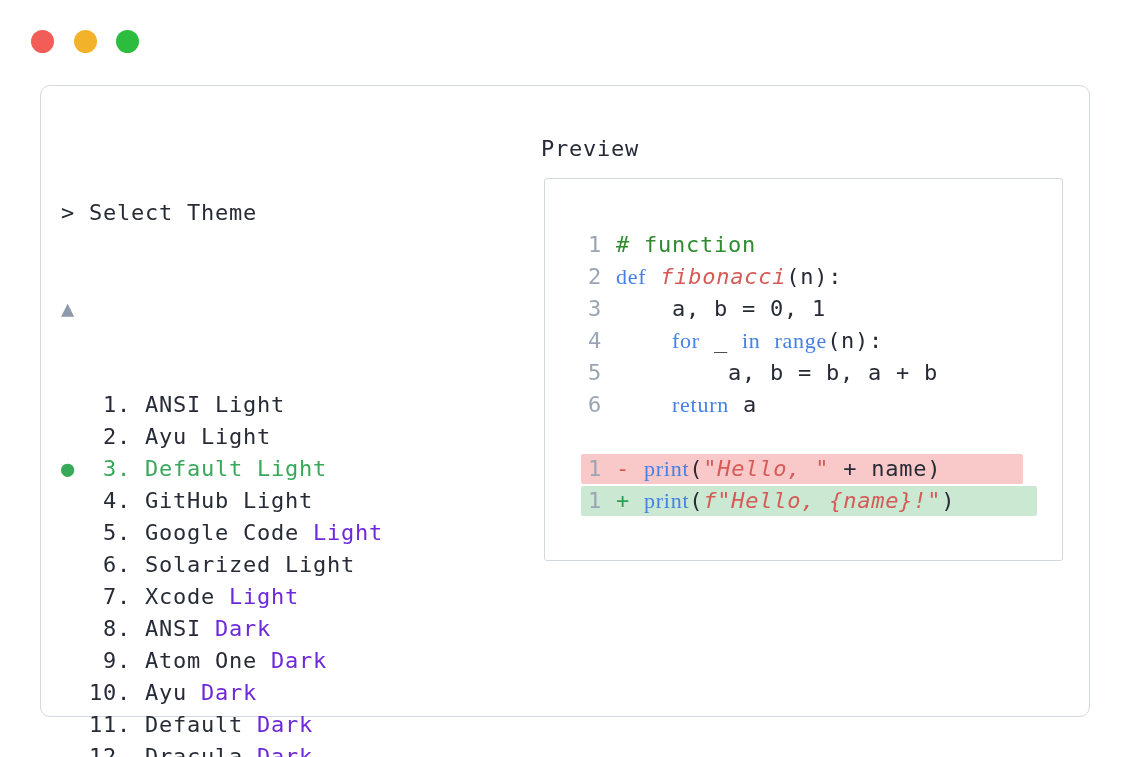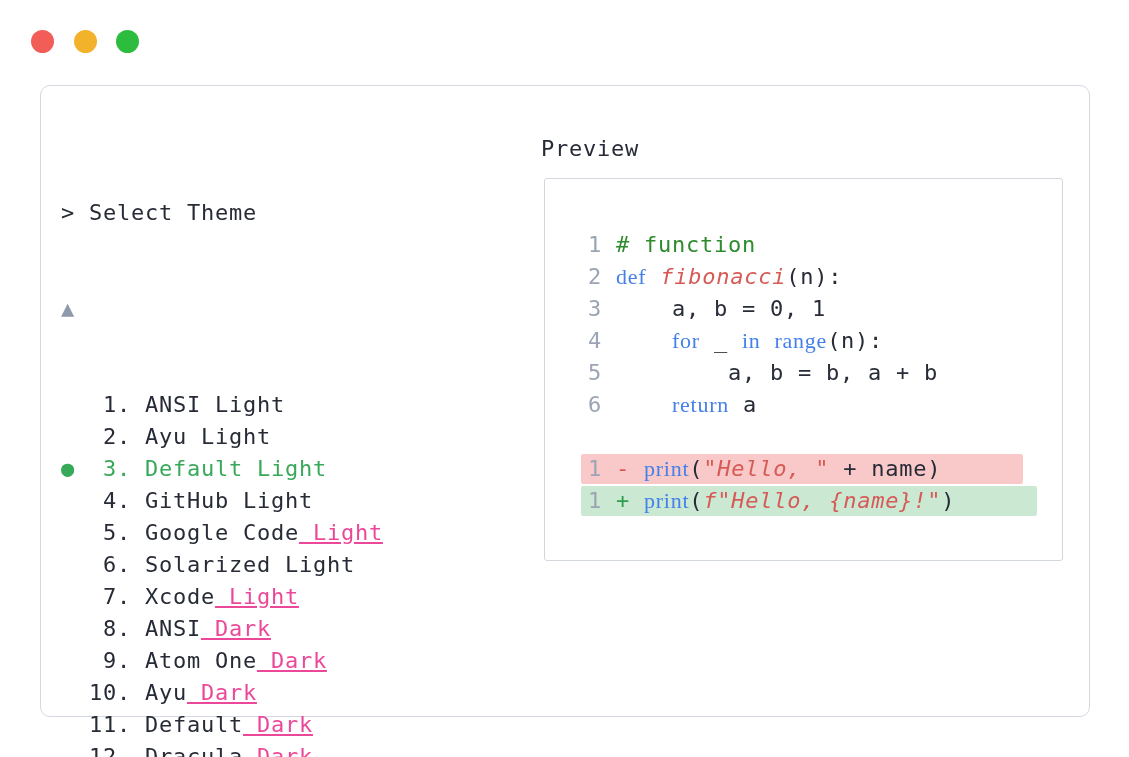--- a/index.html
+++ b/index.html
@@ -34,21 +34,21 @@
     box-sizing: border-box;
     border: 1.5px solid #d4d8e0;
     border-radius: 10px;
     background: #ffffff;
   }
 
   .left-col { position: absolute; left: 20px; top: 47px; }
   .row { height: 32px; }
 
   .c-dark  { color: #262b36; }
-  .c-dim   { color: #ec4899; text-decoration: underline; }
+  .c-dim   { color: #6d28d9; }
   .c-green { color: #38a859; }
   .arrow-up   { color: #8e99ab; }
 
   
   .preview-label { position: absolute; left: 500px; top: 47px; height: 32px; }
   .preview-box {
     position: absolute;
     left: 503px; top: 92px;
     width: 519px; height: 383px;
     box-sizing: border-box;

